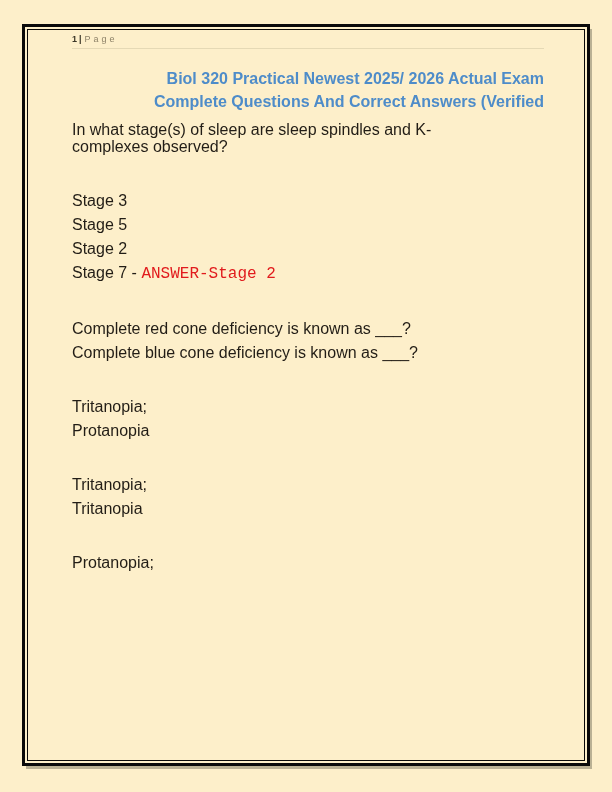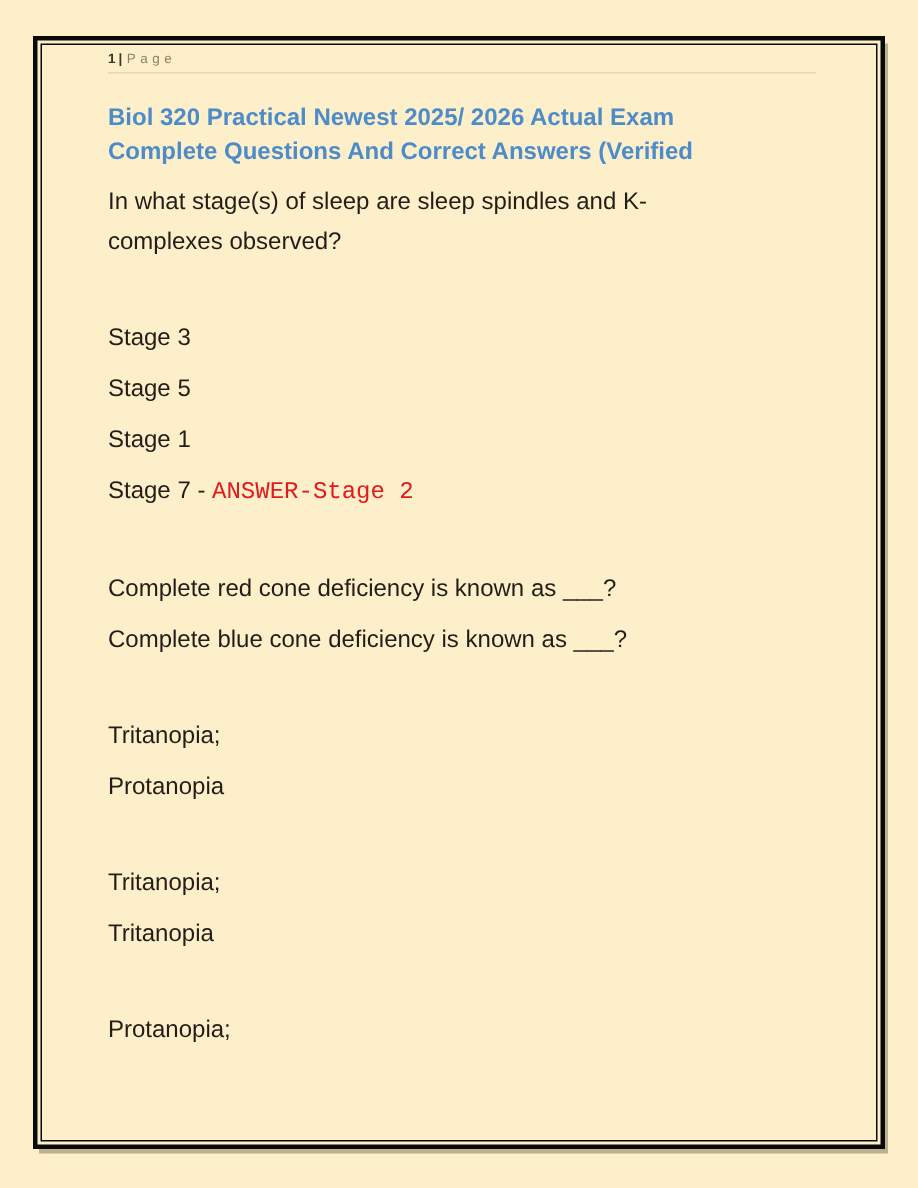--- a/index.html
+++ b/index.html
@@ -48,30 +48,30 @@
     font-weight: bold;
     color: #3a3526;
     margin: 0 3px 0 2px;
   }
   .page-lbl {
     color: #8d8268;
     letter-spacing: 3px;
   }
   .title-block {
     margin-top: 18px;
-    text-align: left;
+    text-align: right;
     font-weight: bold;
     font-size: 16px;
     line-height: 23px;
     color: #4e8cc9;
   }
   .body-block {
     margin-top: 8px;
     font-size: 16px;
-    line-height: 27px;
+    line-height: 17px;
     color: #221d16;
   }
   .body-block p {
     margin: 0 0 7px 0;
     max-width: 400px;
     white-space: pre-wrap;
   }
   p.blank {
     height: 23px;
   }
@@ -98,21 +98,21 @@
         <div>Complete Questions And Correct Answers (Verified</div>
       </div>
 
       <div class="body-block">
         <p>In what stage(s) of sleep are sleep spindles and K-complexes observed?</p>
 
         <p class="blank"></p>
 
         <p>Stage 3</p>
         <p>Stage 5</p>
-        <p>Stage 1</p>
+        <p>Stage 2</p>
 
         <p><span>Stage 7 - </span><span class="answer">ANSWER-Stage 2</span></p>
 
         <p class="blank"></p>
 
         <p>Complete red cone deficiency is known as ___?</p>
         <p>Complete blue cone deficiency is known as ___?</p>
 
         <p class="blank"></p>
 

